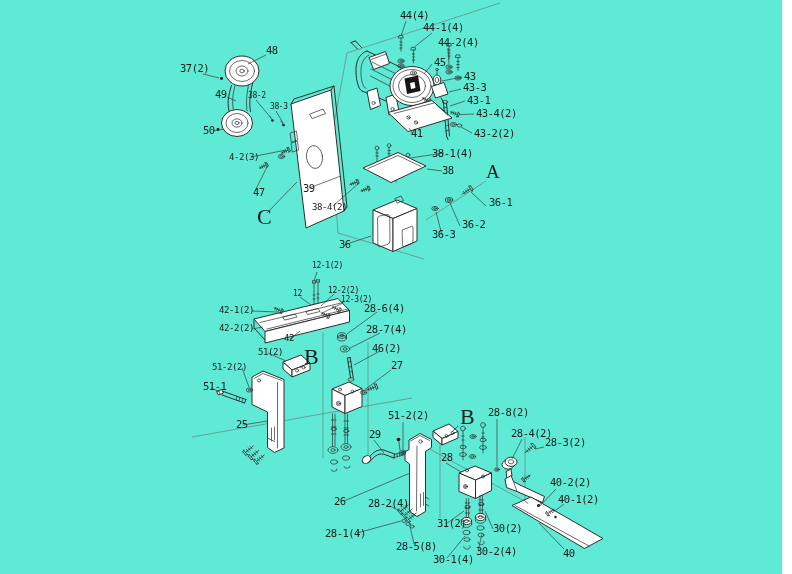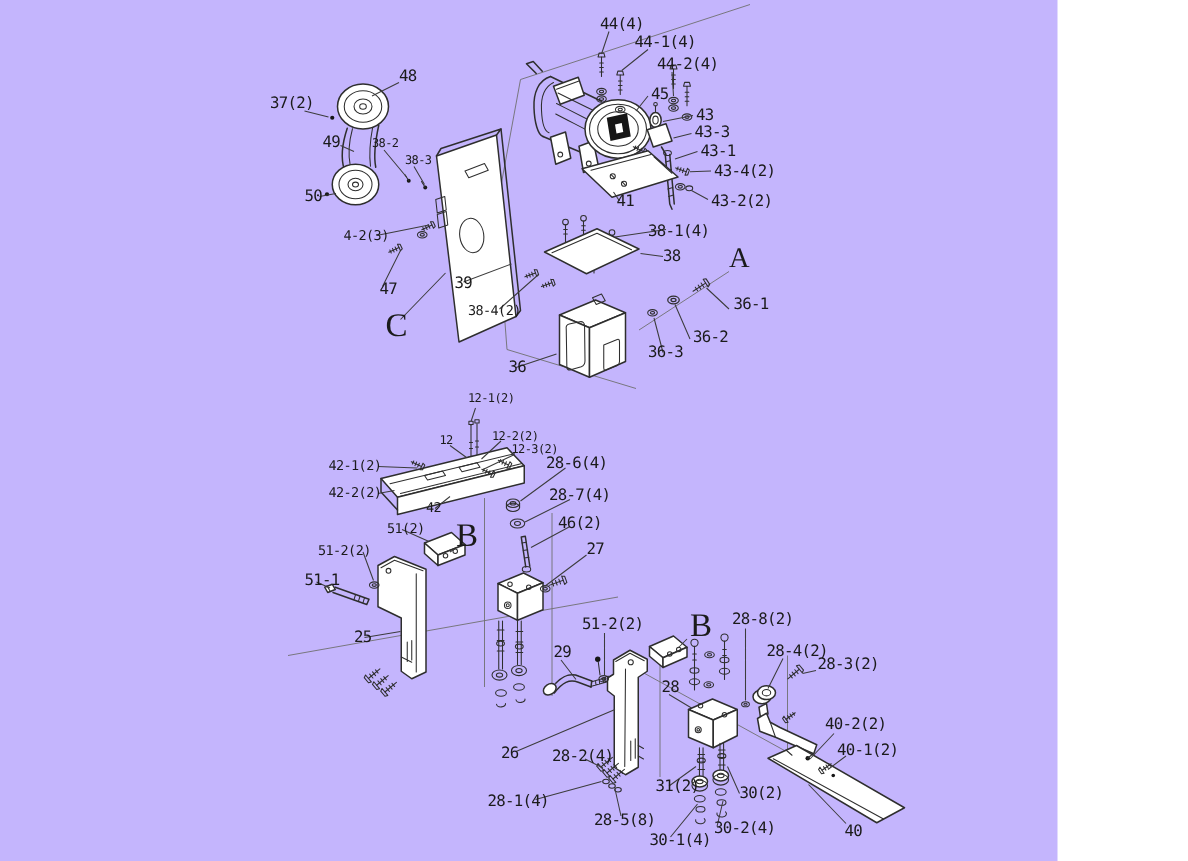--- a/index.html
+++ b/index.html
@@ -1,16 +1,16 @@
 <!DOCTYPE html>
 <html><head>
 <meta charset="utf-8">
 <style>
   html,body{margin:0;padding:0;background:#fff}
-  .stage{position:relative;width:705px;height:574px;background:#c4b5fd;overflow:hidden;
+  .stage{position:relative;width:782px;height:574px;background:#5eead4;overflow:hidden;
          font-family:"DejaVu Sans Mono",monospace}
   svg{display:block}
   .f{fill:#ffffff;stroke:#2e2e2e;stroke-width:1;stroke-linejoin:round}
   .l{fill:none;stroke:#2e2e2e;stroke-width:1;stroke-linecap:round;stroke-linejoin:round}
   .t{fill:none;stroke:#2e2e2e;stroke-width:.7;stroke-linecap:round;stroke-linejoin:round}
   .ld{fill:none;stroke:#3c3c3c;stroke-width:.7}
   .ph{fill:none;stroke:#6f6f6f;stroke-width:.6}
   .dk{fill:#161616;stroke:none}
   .wh{fill:#ffffff;stroke:none}
   text{fill:#1b1b1b}

